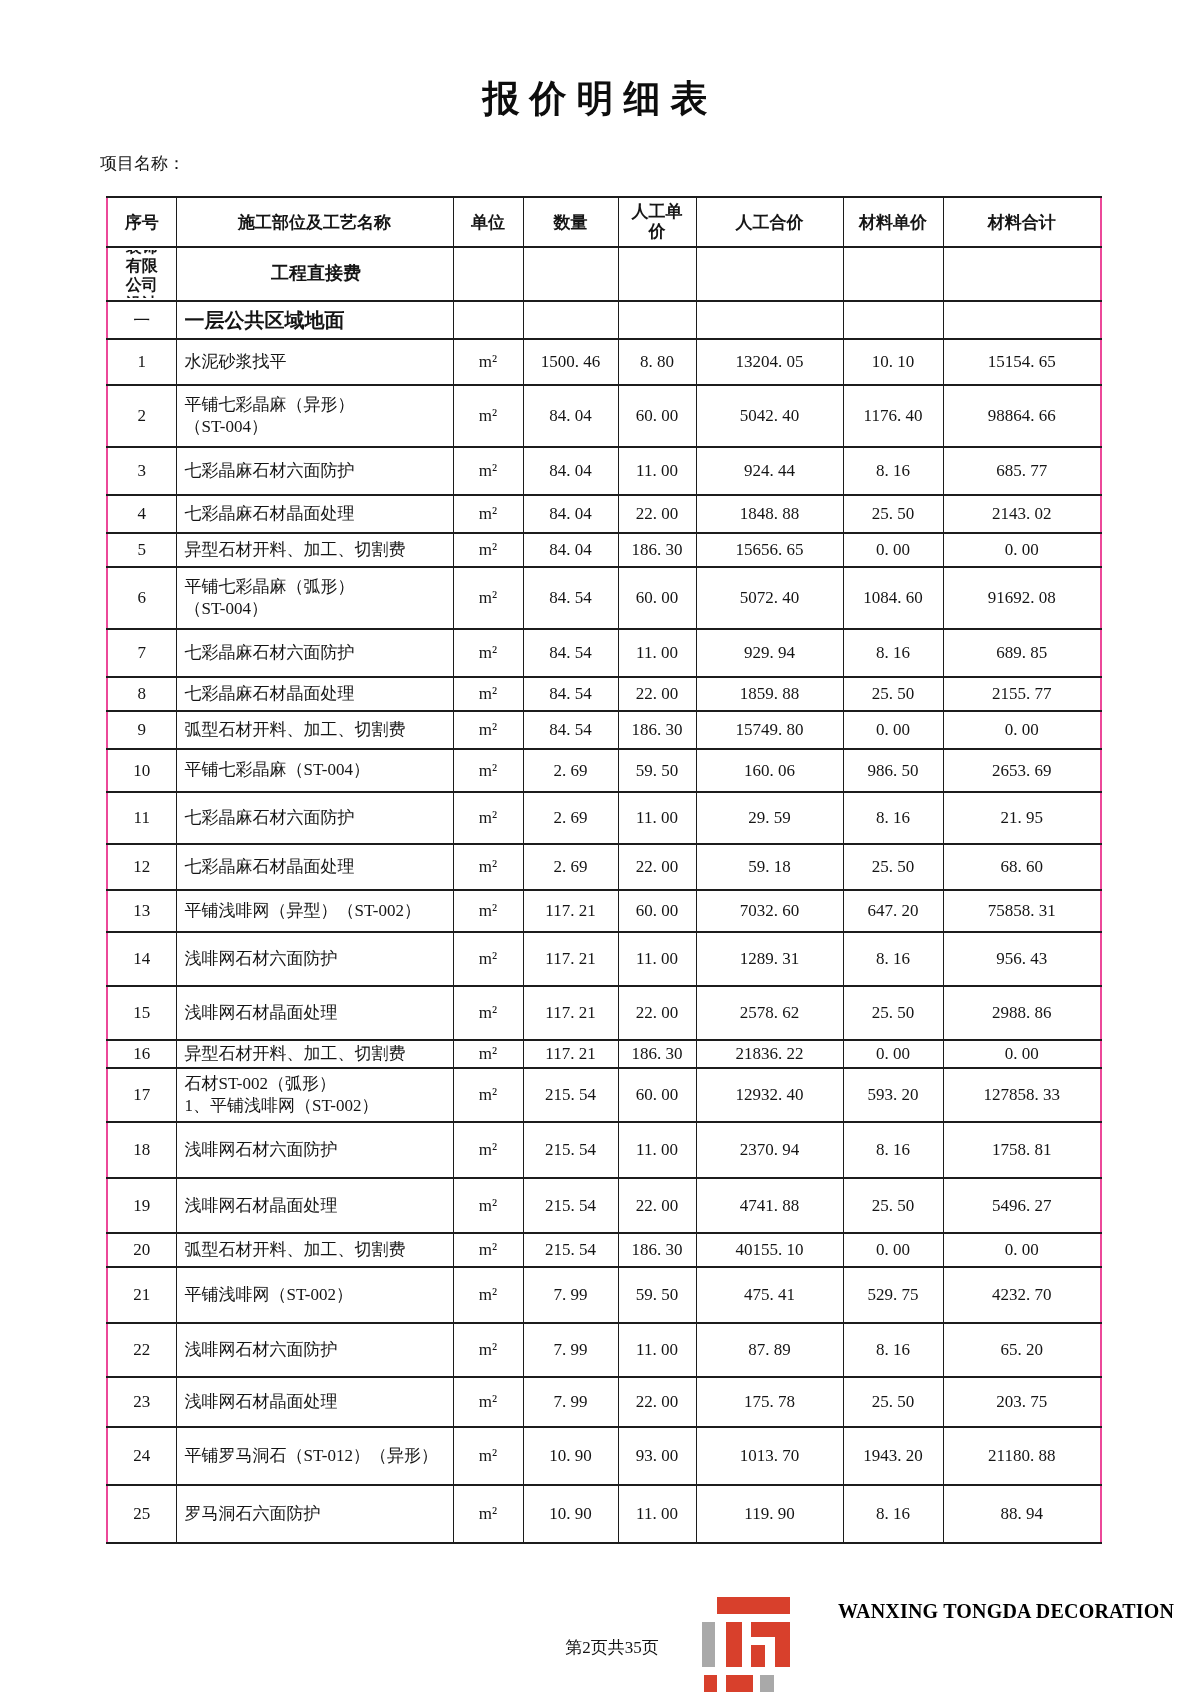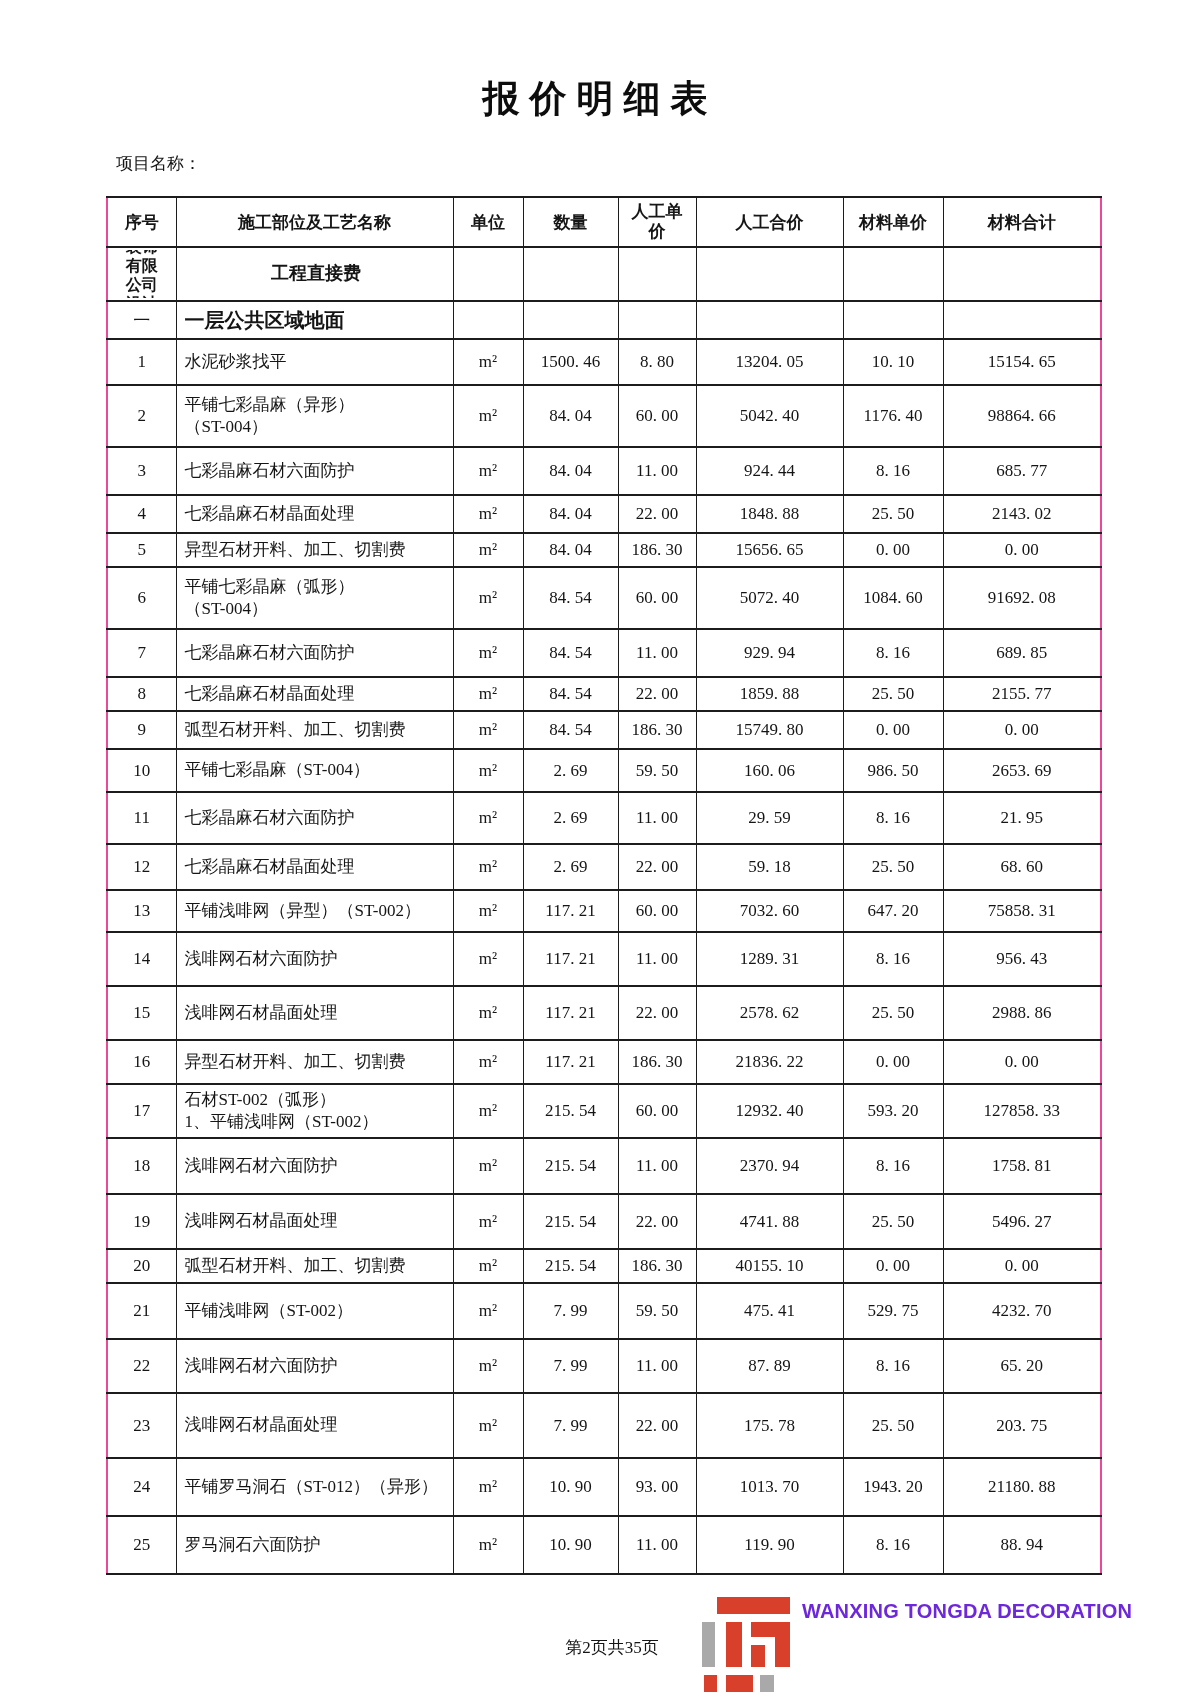--- a/index.html
+++ b/index.html
@@ -6,21 +6,21 @@
   body{
     width:1200px;height:1697px;position:relative;background:#ffffff;
     font-family:"Liberation Sans",sans-serif;color:#151515;overflow:hidden;
   }
   .doc-title{
     position:absolute;top:74px;left:0;width:1200px;text-align:center;
     font-family:"Liberation Serif","DejaVu Serif",serif;font-weight:bold;
     font-size:37px;letter-spacing:10px;color:#0d0d0d;
   }
   .project-label{
-    position:absolute;top:152px;left:116px;
+    position:absolute;top:152px;left:100px;
     font-family:"Liberation Serif","DejaVu Serif",serif;font-size:17px;
   }
   table.quote-table{
     position:absolute;left:106px;top:196px;width:994px;
     border-collapse:collapse;table-layout:fixed;
     border:2px solid #ec4899;
   }
   .quote-table th,.quote-table td{
     border:1px solid #1c1c1c;border-top-width:2px;border-bottom-width:2px;
     padding:2px 5px;text-align:center;vertical-align:middle;overflow:hidden;
@@ -69,21 +69,21 @@
   .lm-bsq1{left:2px;top:78px;width:13px;height:17px;}
   .lm-bbar{left:24px;top:78px;width:27px;height:17px;}
   .lm-bsq2{left:58px;top:78px;width:14px;height:17px;}
   .logo-cn{
     font-size:48px;font-weight:bold;letter-spacing:1px;line-height:1.08;
     color:#171717;padding-bottom:3px;border-bottom:4px solid #1a1a1a;
     font-family:"Liberation Sans",sans-serif;white-space:nowrap;
   }
   .logo-en{
     font-size:20px;font-weight:bold;margin-top:3px;letter-spacing:0.2px;
-    color:#6d28d9;white-space:nowrap;font-family:Liberation Sans, sans-serif;
+    color:#000000;white-space:nowrap;font-family:Liberation Serif, serif;margin-left:36px;
   }
 </style>
 </head>
 <body>
 
 <div class="doc-title">报价明细表</div>
 
 <div class="project-label">项目名称：</div>
 
 <table class="quote-table">
@@ -284,21 +284,21 @@
       <tr class="item-row" style="height: 54px;">
         <td class="c-no">15</td>
         <td class="c-name">浅啡网石材晶面处理</td>
         <td class="c-unit">m²</td>
         <td class="c-qty">117. 21</td>
         <td class="c-lunit">22. 00</td>
         <td class="c-ltotal">2578. 62</td>
         <td class="c-munit">25. 50</td>
         <td class="c-mtotal">2988. 86</td>
       </tr>
-      <tr class="item-row" style="height: 44px;">
+      <tr class="item-row" style="height: 28px;">
         <td class="c-no">16</td>
         <td class="c-name">异型石材开料、加工、切割费</td>
         <td class="c-unit">m²</td>
         <td class="c-qty">117. 21</td>
         <td class="c-lunit">186. 30</td>
         <td class="c-ltotal">21836. 22</td>
         <td class="c-munit">0. 00</td>
         <td class="c-mtotal">0. 00</td>
       </tr>
       <tr class="item-row" style="height: 54px;">
@@ -355,21 +355,21 @@
       <tr class="item-row" style="height: 54px;">
         <td class="c-no">22</td>
         <td class="c-name">浅啡网石材六面防护</td>
         <td class="c-unit">m²</td>
         <td class="c-qty">7. 99</td>
         <td class="c-lunit">11. 00</td>
         <td class="c-ltotal">87. 89</td>
         <td class="c-munit">8. 16</td>
         <td class="c-mtotal">65. 20</td>
       </tr>
-      <tr class="item-row" style="height: 65px;">
+      <tr class="item-row" style="height: 50px;">
         <td class="c-no">23</td>
         <td class="c-name">浅啡网石材晶面处理</td>
         <td class="c-unit">m²</td>
         <td class="c-qty">7. 99</td>
         <td class="c-lunit">22. 00</td>
         <td class="c-ltotal">175. 78</td>
         <td class="c-munit">25. 50</td>
         <td class="c-mtotal">203. 75</td>
       </tr>
       <tr class="item-row" style="height: 58px;">

